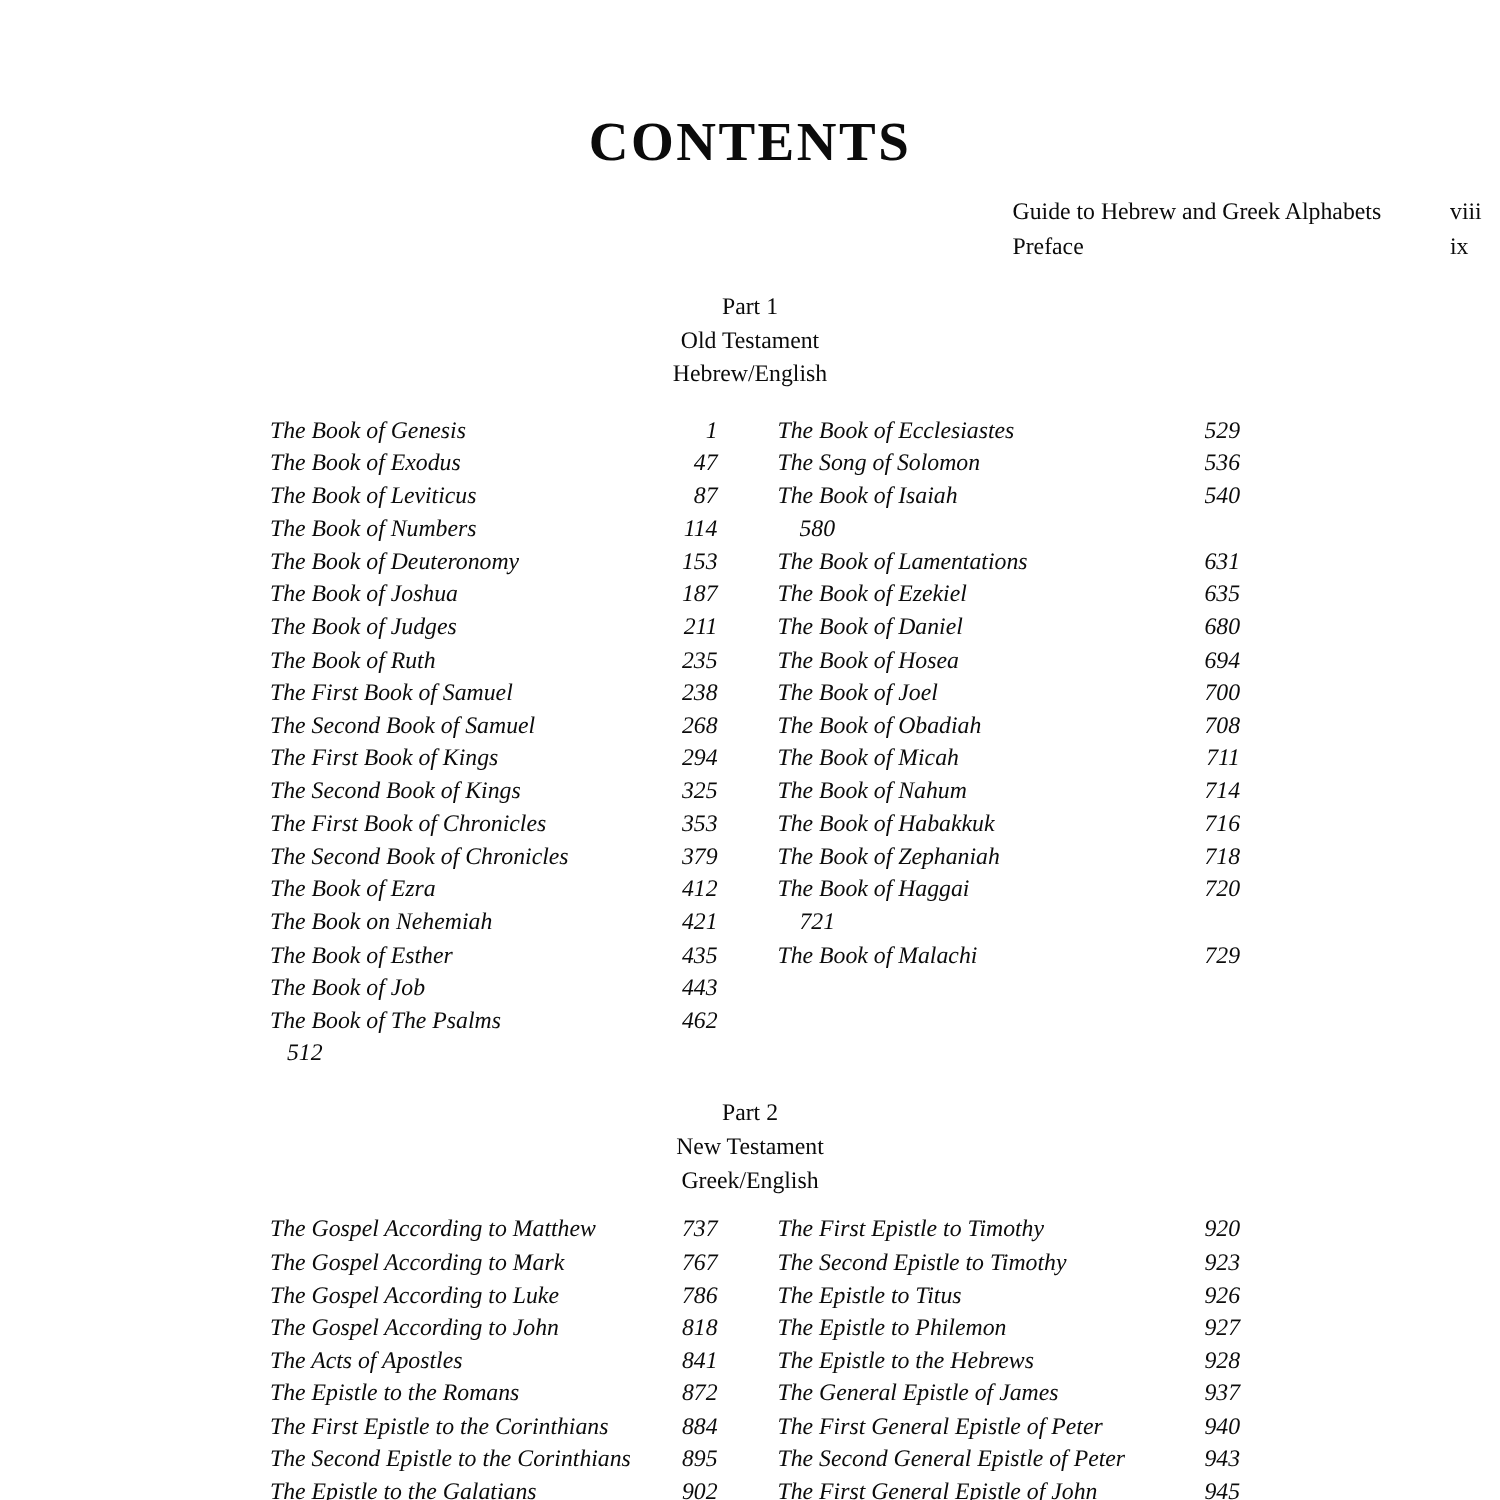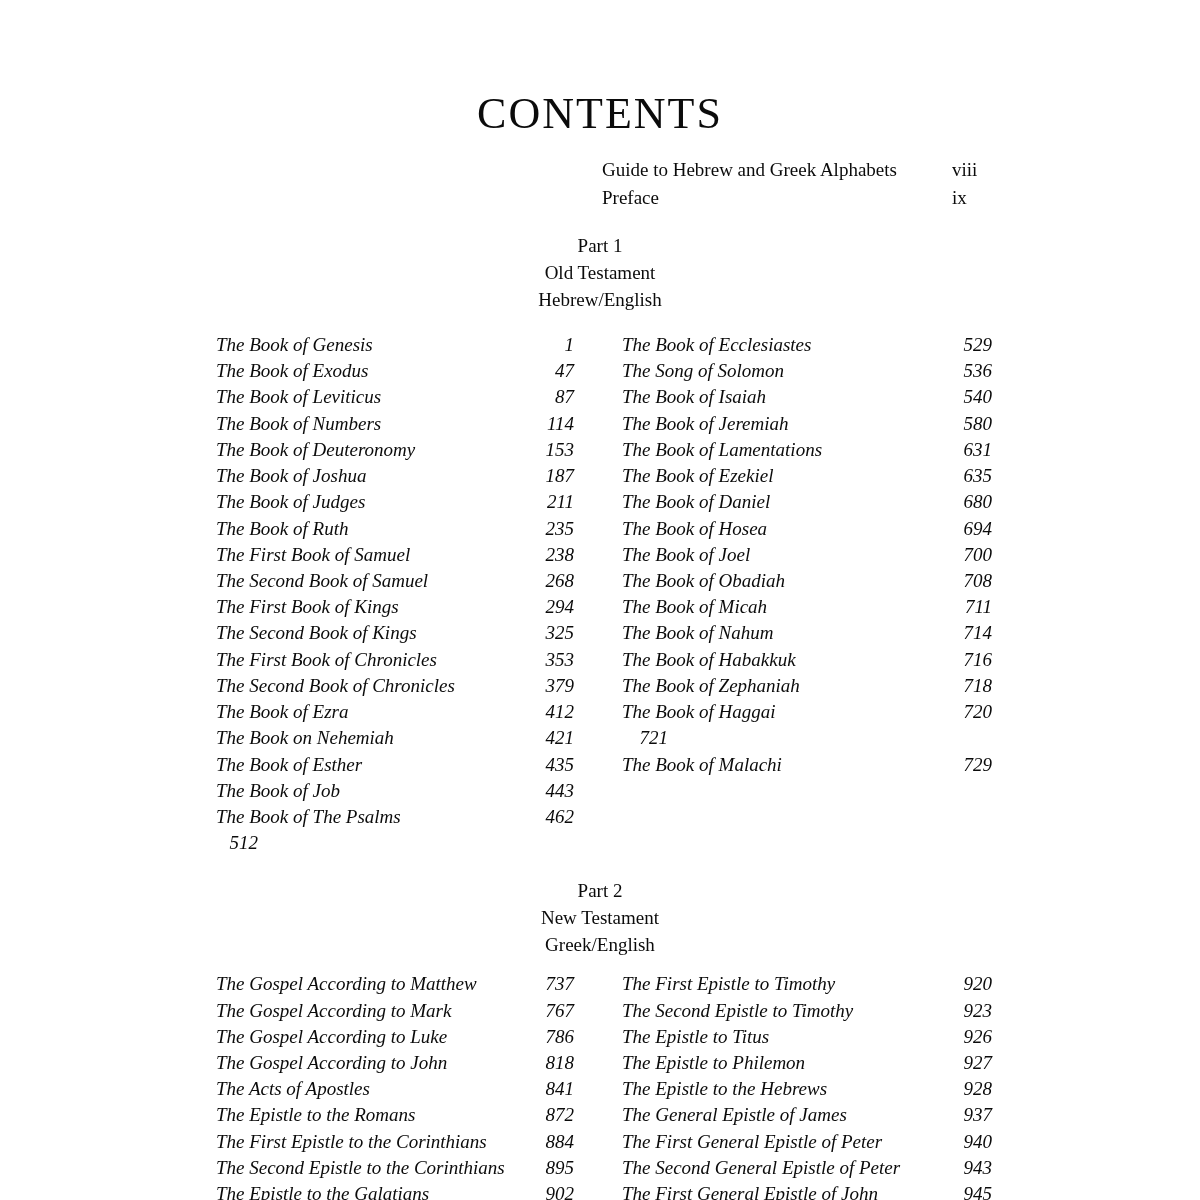--- a/index.html
+++ b/index.html
@@ -17,34 +17,34 @@
   }
   .page {
     width: 1200px;
     height: 1200px;
     position: relative;
     box-sizing: border-box;
   }
   .contents-title {
     text-align: center;
     font-family: "Liberation Serif", serif;
-    font-weight: normal;
+    font-weight: bold;
     font-size: 44px;
     letter-spacing: 2px;
     margin-top: 92px;
     line-height: 1;
   }
   .frontmatter {
     margin-top: 20px;
     display: block;
     width: 100%;
   }
   .fm-row {
     display: flex;
-    justify-content: center;
+    justify-content: flex-end;
     font-size: 19px;
     line-height: 1.45;
     padding-left: 394px;
   }
   .fm-label {
     width: 350px;
     white-space: nowrap;
   }
   .fm-page {
     width: 40px;
@@ -212,21 +212,20 @@
         </div>
       <div class="entry">
           <span class="title">The Song of Solomon</span>
           <span class="pg">536</span>
         </div>
       <div class="entry">
           <span class="title">The Book of Isaiah</span>
           <span class="pg">540</span>
         </div>
       <div class="entry">
-          <span class="title">The Book of Jeremiah</span>
           <span class="pg">580</span>
         </div>
       <div class="entry">
           <span class="title">The Book of Lamentations</span>
           <span class="pg">631</span>
         </div>
       <div class="entry">
           <span class="title">The Book of Ezekiel</span>
           <span class="pg">635</span>
         </div>

